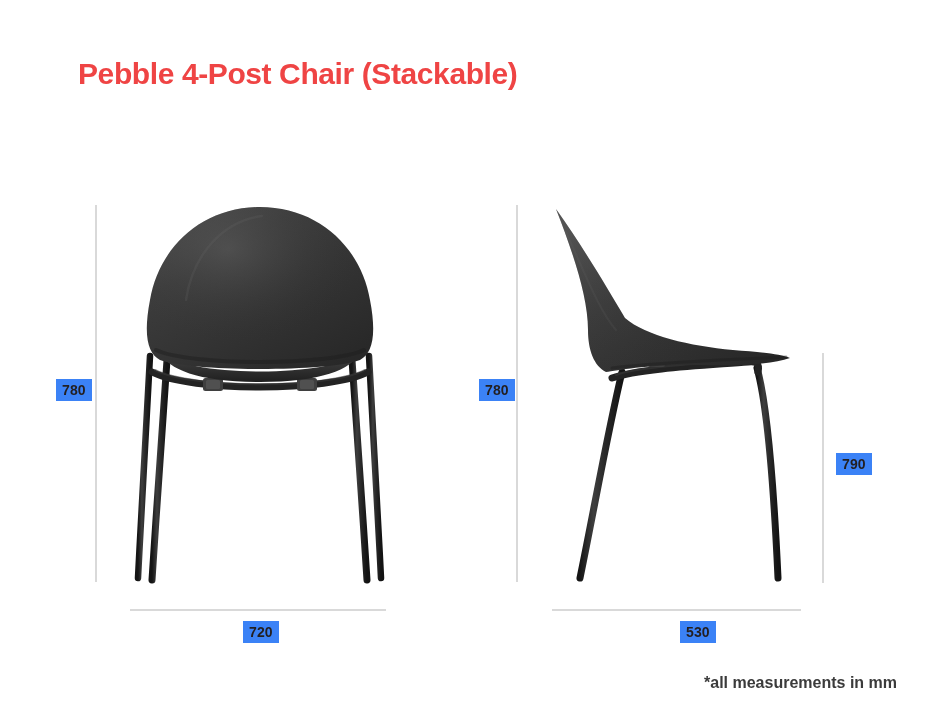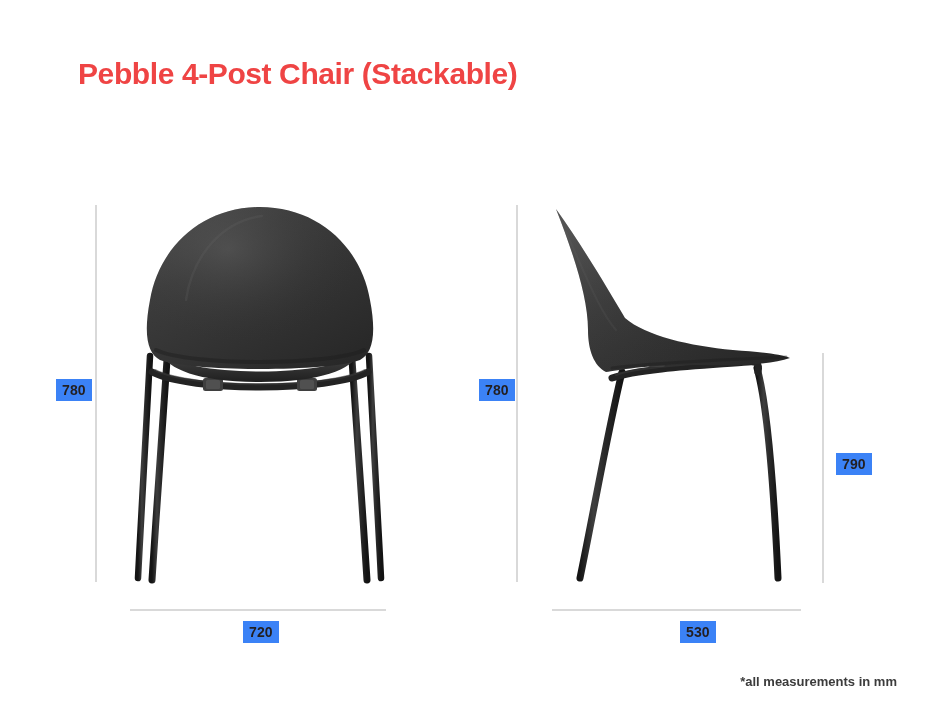--- a/index.html
+++ b/index.html
@@ -64,21 +64,21 @@
   #dim-front-width-label  { left: 243px; top: 621px; }
   #dim-side-height-label  { left: 479px; top: 379px; }
   #dim-side-width-label   { left: 660px; top: 621px; margin-left: 20px; }
   #dim-side-seat-label    { left: 836px; top: 453px; }
 
   
   #footnote {
     position: absolute;
     right: 28px;
     top: 674px;
-    font-size: 13px;
+    font-size: 16px;
     font-weight: bold;
     color: #3b3b3b;
     white-space: nowrap;
   }
 </style>
 </head>
 <body>
 
 <div id="spec-sheet">
 

